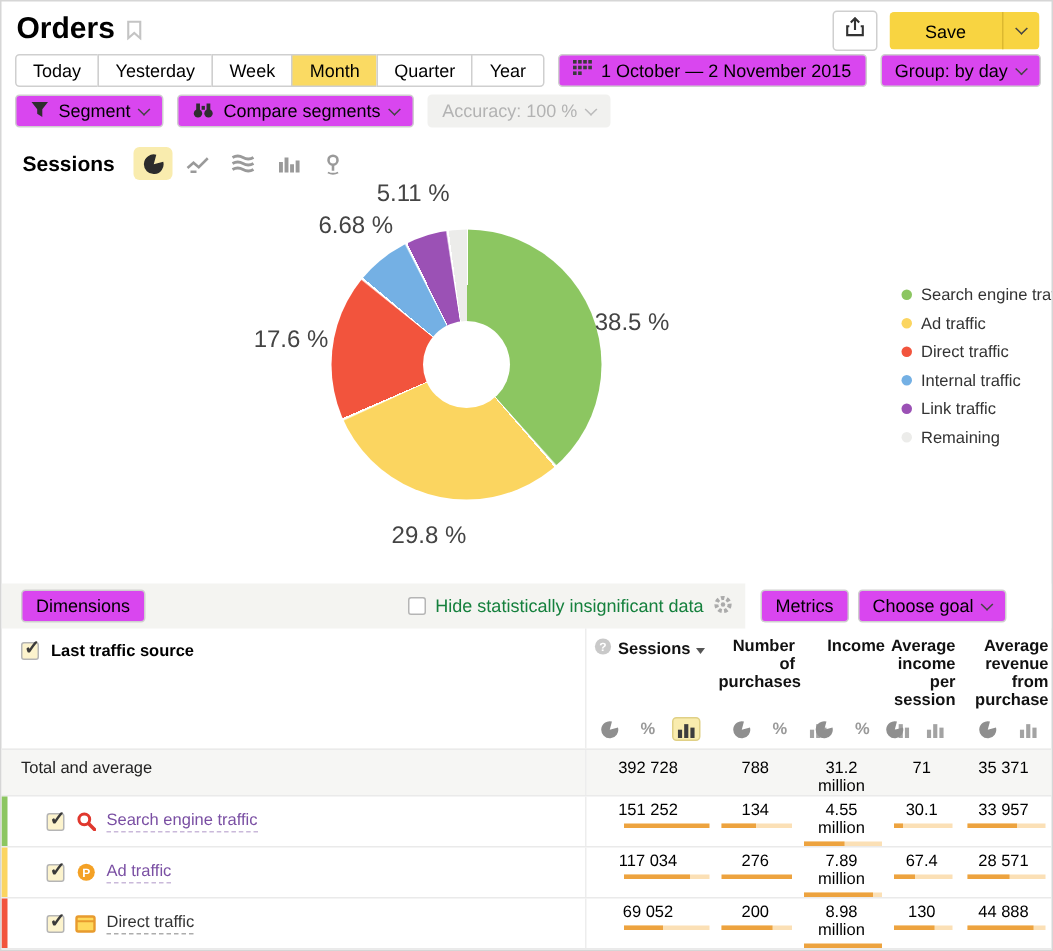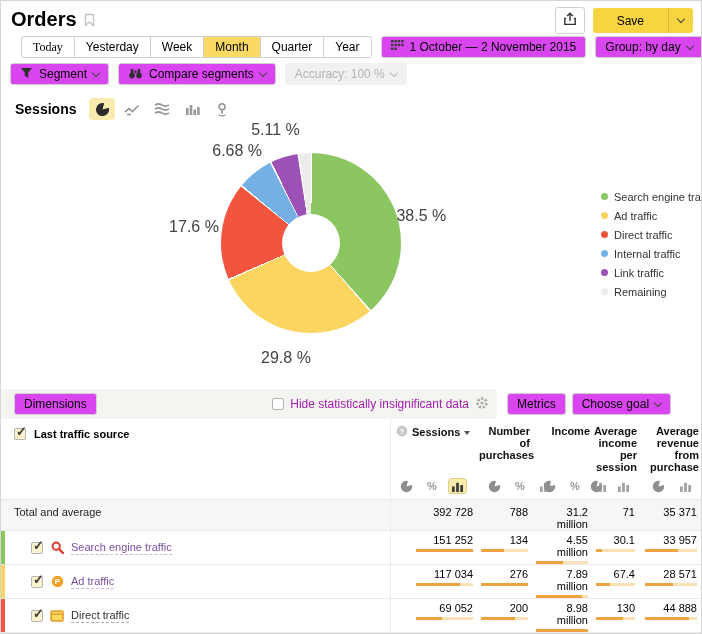--- a/index.html
+++ b/index.html
@@ -15,21 +15,21 @@
   .save-split{display:flex;height:25px;border-radius:3px;overflow:hidden;cursor:pointer;}
   .save-main{background:#f8d441;padding:0 24px;font-size:12px;display:flex;align-items:center;}
   .save-arrow{background:#f8d441;border-left:1px solid #dcb830;padding:0 9px;display:flex;align-items:center;}
 
   
   .toolbar-row{display:flex;gap:9px;padding-left:9px;align-items:center;}
   .row1{margin-top:3px;}
   .row2{margin-top:5px;}
   .tabs{display:inline-flex;}
   .tab{border:1px solid #cfcfcf;margin-left:-1px;height:22px;padding:0 11px;font-size:12px;display:flex;align-items:center;background:#fff;box-sizing:border-box;cursor:pointer;white-space:nowrap;}
-  .tab:first-child{border-radius:3px 0 0 3px;margin-left:11px;font-family:Liberation Serif, serif;}
+  .tab:first-child{border-radius:3px 0 0 3px;margin-left:0;}
   .tab:last-child{border-radius:0 3px 3px 0;}
   .tab.selected{background:#fada63;}
   .btn{display:inline-flex;align-items:center;gap:6px;height:22px;padding:0 9px;border:1px solid #cfcfcf;border-radius:3px;background:#d946ef;font-size:12px;box-sizing:border-box;cursor:pointer;white-space:nowrap;}
   .btn.disabled{background:#f1f1ef;border-color:#f1f1ef;color:#b3b3b3;}
   .btn.disabled .chev{border-color:#bbb;}
   .chev{width:5px;height:5px;border-right:1.5px solid #444;border-bottom:1.5px solid #444;transform:rotate(45deg);display:inline-block;margin-top:-3px;}
 
   
   .sessions-row{margin-top:12px;height:24px;display:flex;align-items:center;gap:9px;padding-left:14px;}
   .sessions-label{font-size:14px;font-weight:bold;margin-right:4px;}
@@ -42,21 +42,21 @@
   .hole{position:absolute;left:61px;top:61px;width:58px;height:58px;border-radius:50%;background:#fff;}
   .pie-label{position:absolute;font-size:16px;color:#444;transform:translate(-50%,-50%);white-space:nowrap;}
   .legend{position:absolute;left:600px;top:66px;list-style:none;margin:0;padding:0;}
   .legend li{display:flex;align-items:center;gap:6px;height:19px;font-size:11px;color:#333;cursor:pointer;white-space:nowrap;}
   .dot{width:7px;height:7px;border-radius:50%;flex:0 0 auto;}
 
   
   .band{display:flex;height:30px;margin-top:4px;}
   .band-left{width:496px;background:#f4f4f1;display:flex;align-items:center;padding:0 8px 0 13px;box-sizing:border-box;gap:8px;}
   .band-left .spacer{flex:1;}
-  .hide-check{display:flex;align-items:center;gap:6px;font-size:12px;color:#a21caf;}
+  .hide-check{display:flex;align-items:center;gap:6px;font-size:12px;color:#15803d;}
   .cbx{width:12px;height:12px;border:1px solid #b5b5b5;border-radius:2px;background:#fff;box-sizing:border-box;position:relative;flex:0 0 auto;cursor:pointer;}
   .cbx.checked{background:#fcf3cd;}
   .cbx.checked::after{content:"\2713";position:absolute;left:1px;top:-5px;font-size:13px;color:#3a3a3a;font-weight:bold;}
   .band-right{flex:1;display:flex;align-items:center;gap:6px;padding-left:10px;background:#fff;}
 
   
   .rtable{font-size:11px;border-bottom:2px solid #909090;}
   .trow{display:grid;grid-template-columns:390px 88px 55px 60px 47px 62px;min-height:24px;box-sizing:border-box;}
   .trow + .trow{border-top:1px solid #eaeaea;}
   .thead{min-height:70px;}
@@ -67,21 +67,21 @@
   .th-label{font-weight:bold;font-size:11px;line-height:12px;text-align:right;padding:6px 4px 0 0;color:#111;}
   .th-label.flexed{display:flex;align-items:center;gap:4px;justify-content:flex-start;padding-left:5px;text-align:left;}
   .sort{width:0;height:0;border-left:3.5px solid transparent;border-right:3.5px solid transparent;border-top:4.5px solid #555;display:inline-block;margin-top:2px;}
   .th-icons{display:flex;align-items:center;gap:8px;height:26px;padding-left:6px;}
   .th-icons.rt{justify-content:flex-end;padding-right:8px;}
   .mic{display:flex;align-items:center;justify-content:center;color:#999;font-size:11px;font-weight:bold;cursor:pointer;padding:1px 2px;border:1px solid transparent;border-radius:3px;}
   .mic.active{background:#f9ecae;border-color:#e0d086;}
 
   .trow.total{background:#f6f6f4;}
   .total-label{padding:6px 0 0 13px;color:#222;}
-  .cell-num{text-align:right;padding:3px 6px 0 0;box-sizing:border-box;}
+  .cell-num{text-align:center;padding:3px 6px 0 0;box-sizing:border-box;}
   .trow.total .cell-num{padding-top:6px;}
   .bar{height:3px;background:#fbe0b6;margin:3px 0 0 auto;}
   .bar i{display:block;height:3px;background:#eda33f;}
   .bw0{width:57px;} .bw1{width:47px;} .bw2{width:52px;} .bw3{width:39px;} .bw4{width:52px;}
 
   .rowlabel-cell{display:flex;align-items:center;gap:7px;padding-left:30px;}
   .strip{position:absolute;left:0;top:0;bottom:0;width:4px;}
   .fav{display:flex;align-items:center;width:14px;justify-content:center;}
   .dim-link{font-size:11px;cursor:pointer;border-bottom:1px dashed rgba(90,90,90,.45);padding-bottom:0;line-height:13px;}
 </style>

